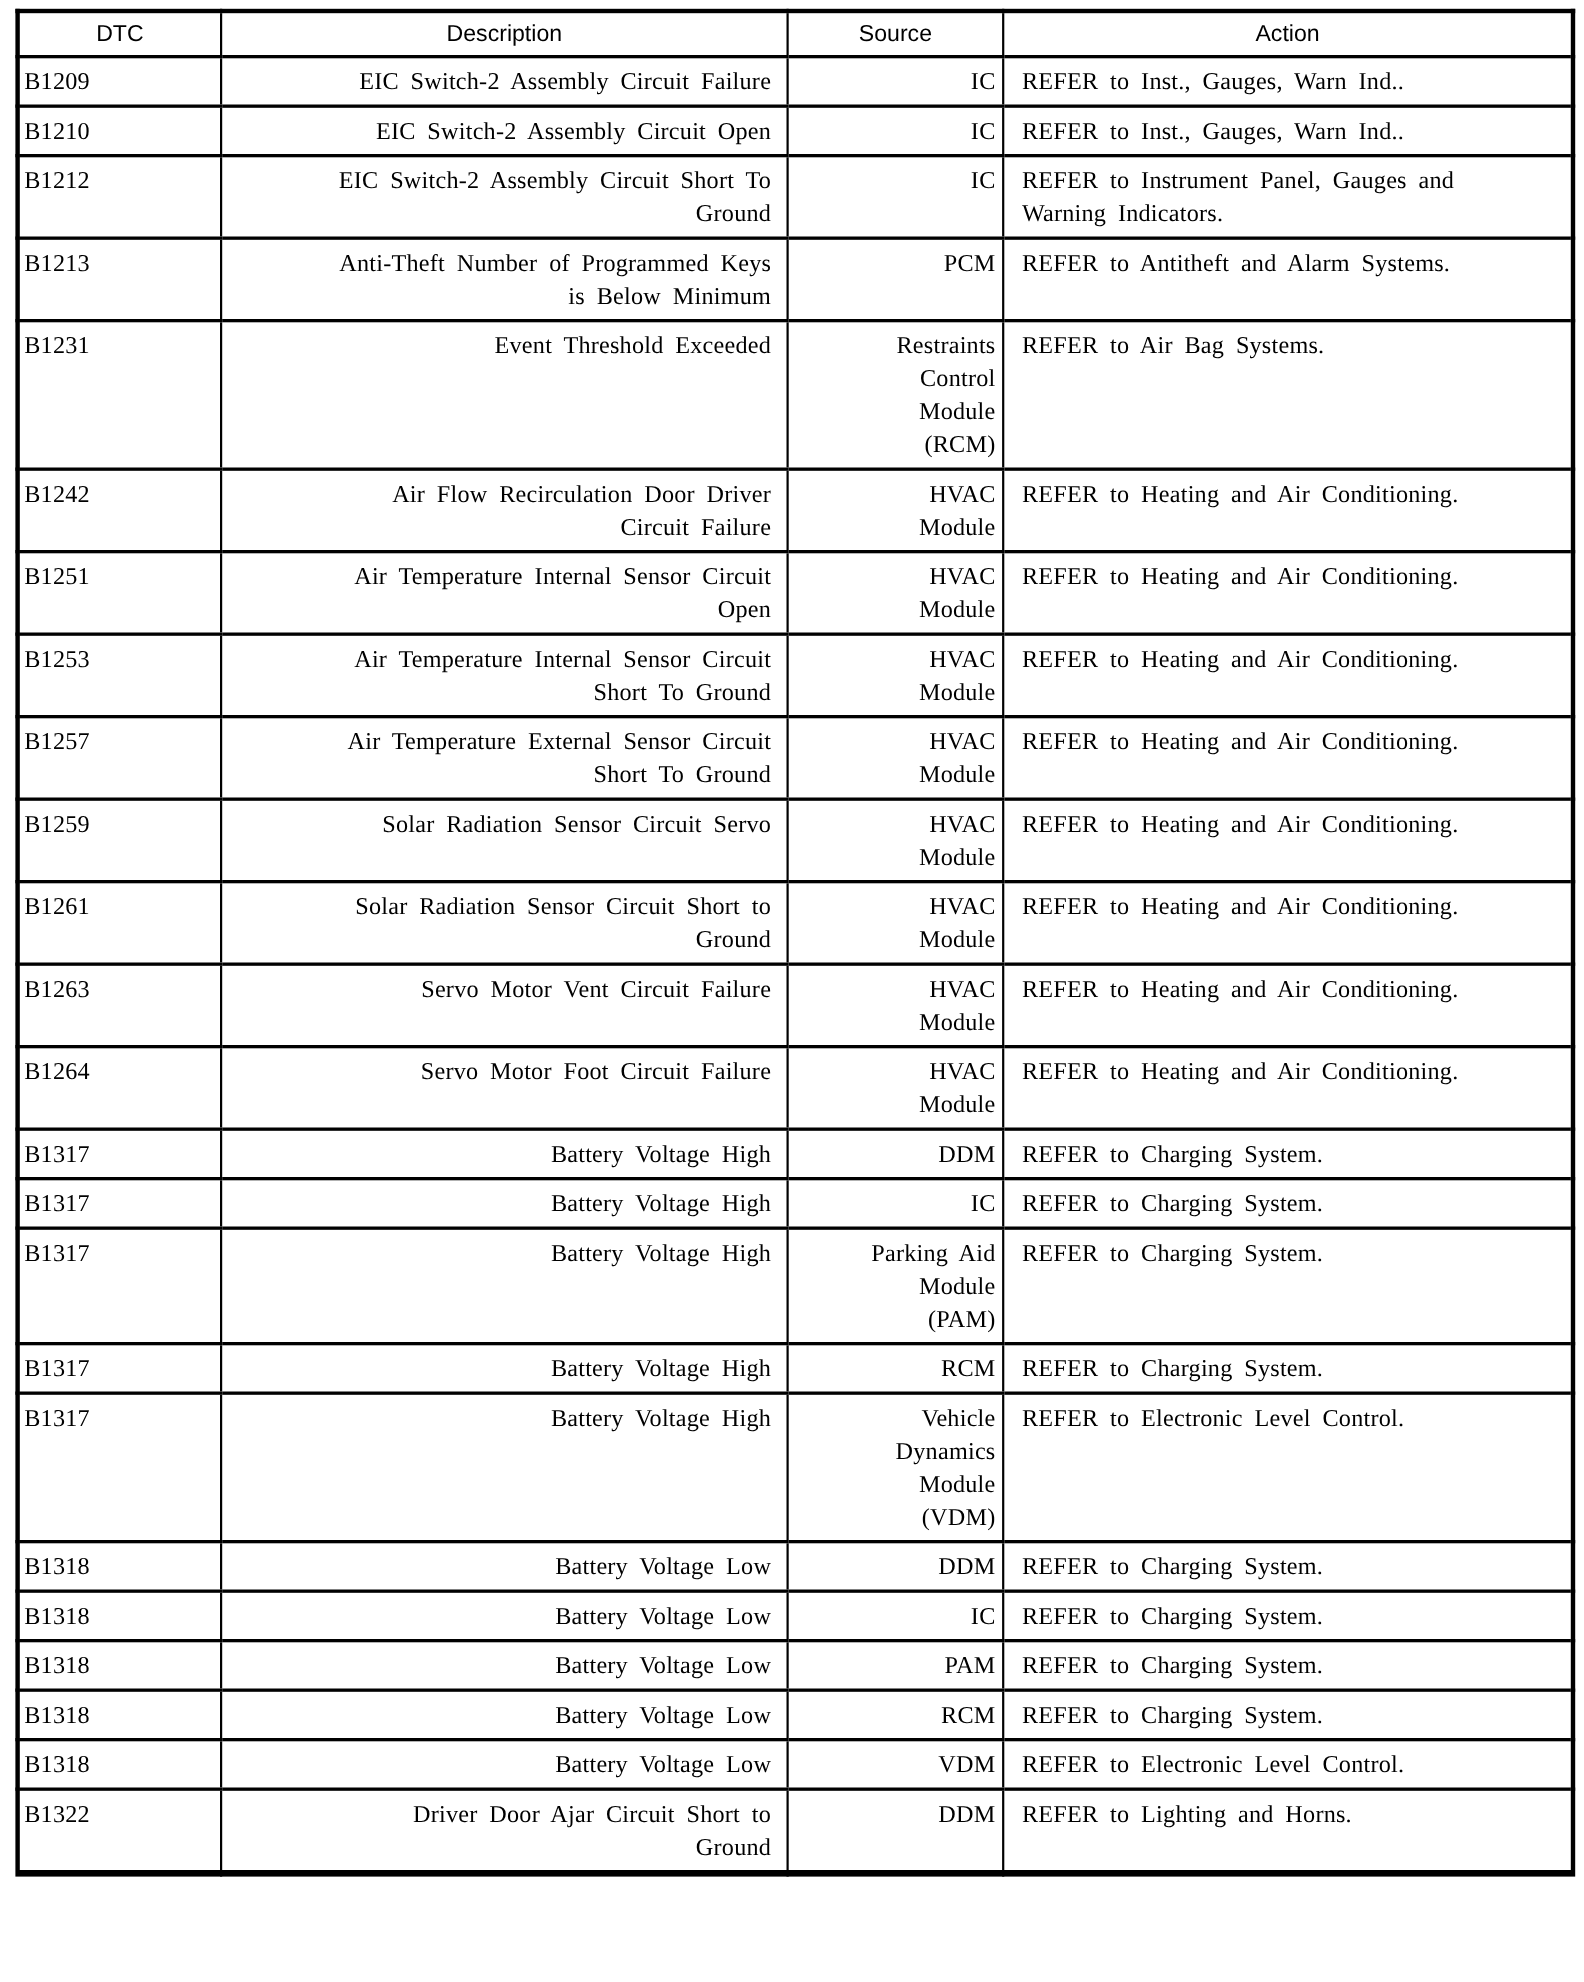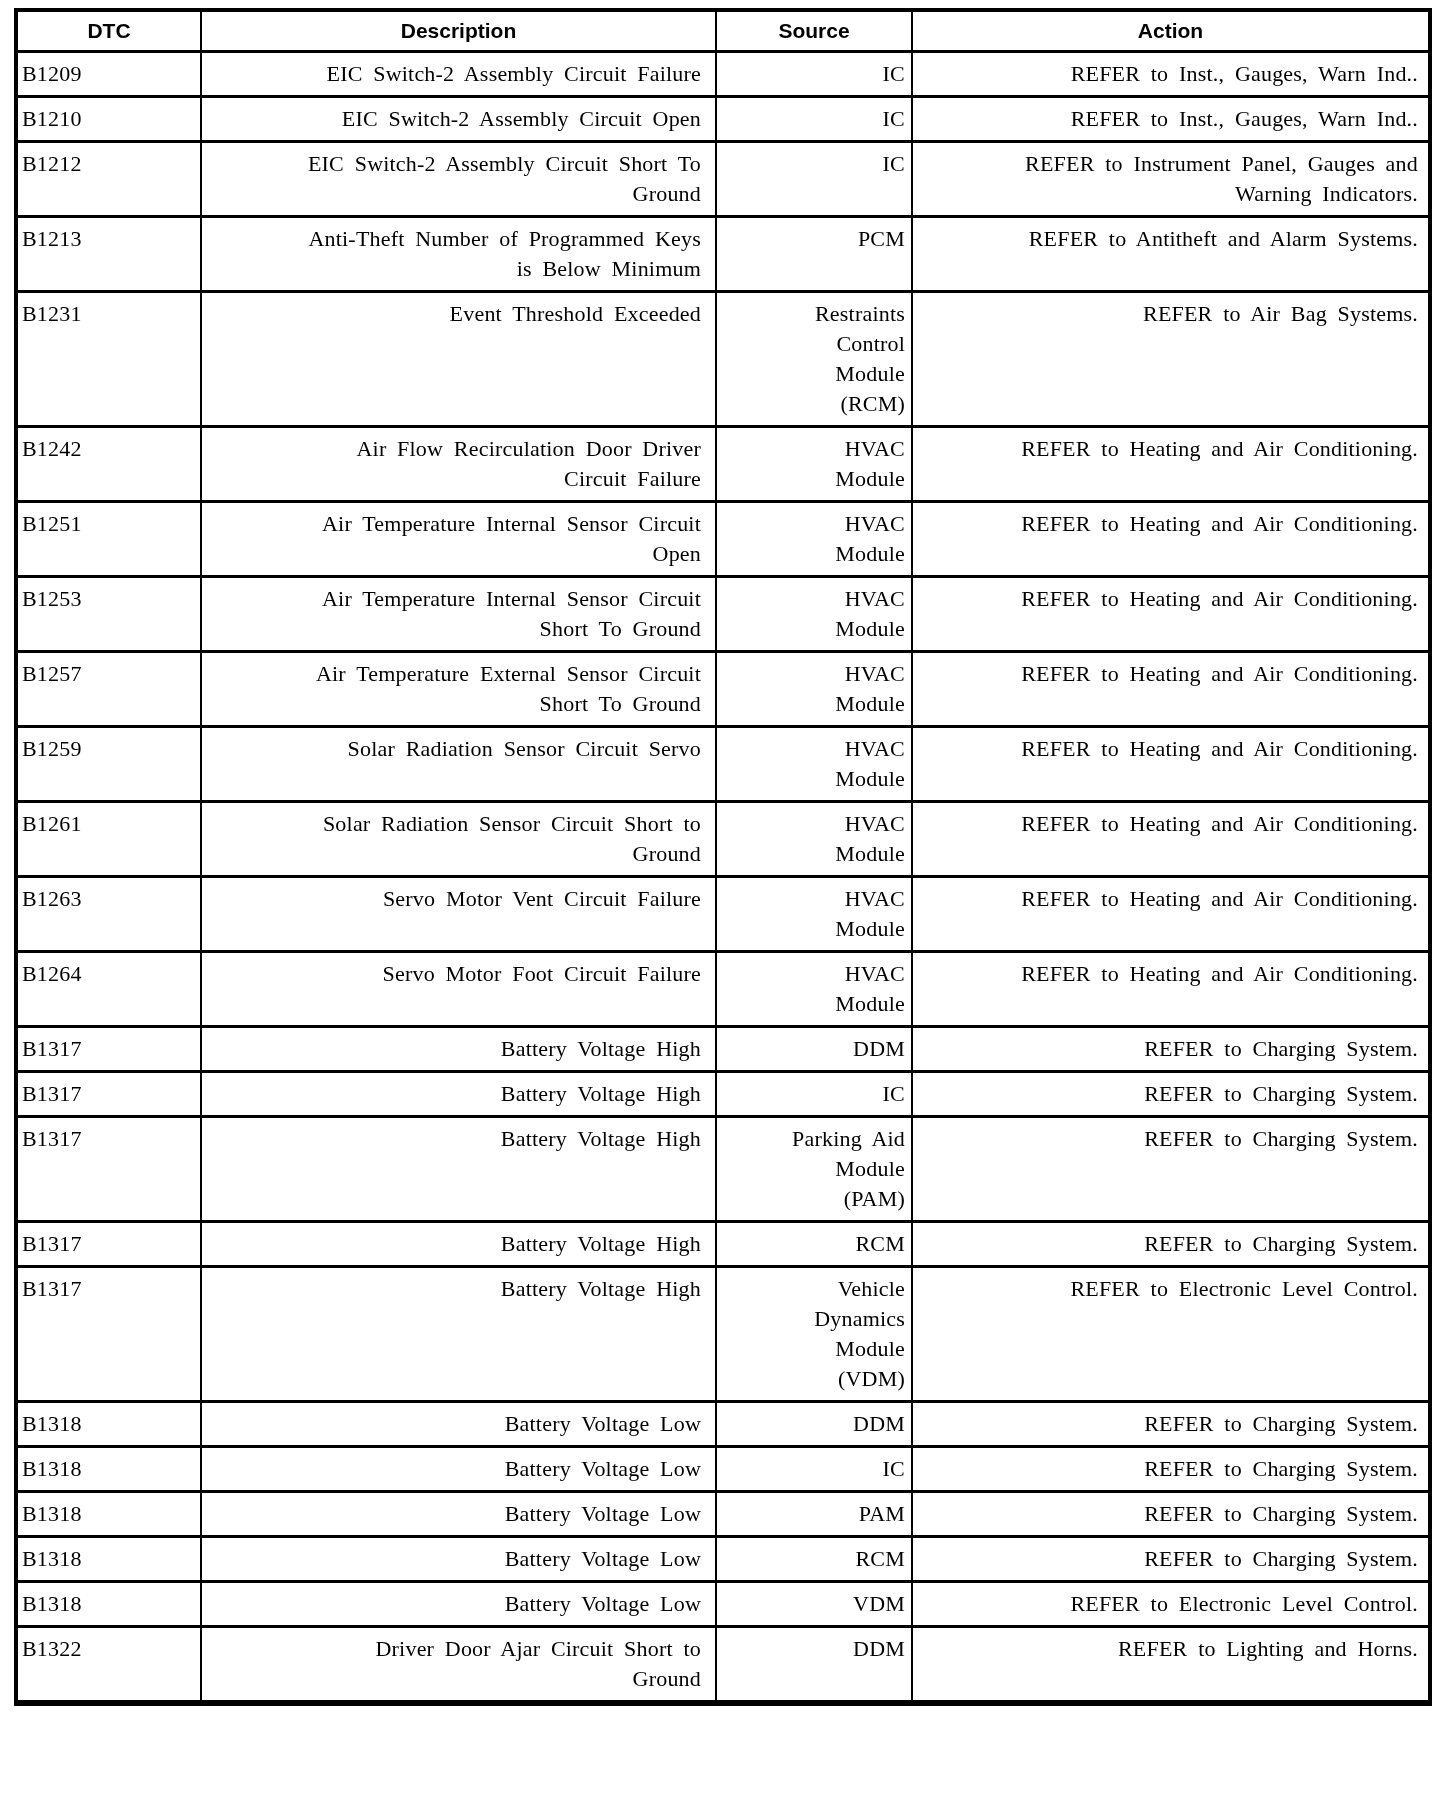--- a/index.html
+++ b/index.html
@@ -30,21 +30,21 @@
 
   th, td {
     border: 3px solid #000000;
     border-left-width: 2px;
     border-right-width: 2px;
     vertical-align: top;
     color: #000000;
   }
   th {
     font-family: "Liberation Sans", sans-serif;
-    font-weight: bold;
+    font-weight: normal;
     font-size: 21px;
     line-height: 29px;
     text-align: center;
     padding: 4px 2px 5px 2px;
   }
   td {
     font-family: "Liberation Serif", serif;
     font-size: 22px;
     line-height: 30px;
     white-space: pre-line;
@@ -57,21 +57,21 @@
   }
   td.description {
     text-align: right;
     padding: 6px 14px 6px 14px;
   }
   td.source {
     text-align: right;
     padding: 6px 6px;
   }
   td.action {
-    text-align: right;
+    text-align: left;
     padding: 6px 10px 6px 16px;
   }
 </style>
 </head>
 <body>
 
 <div class="page">
   <table class="dtc-table">
     <colgroup>
       <col class="c-dtc">

